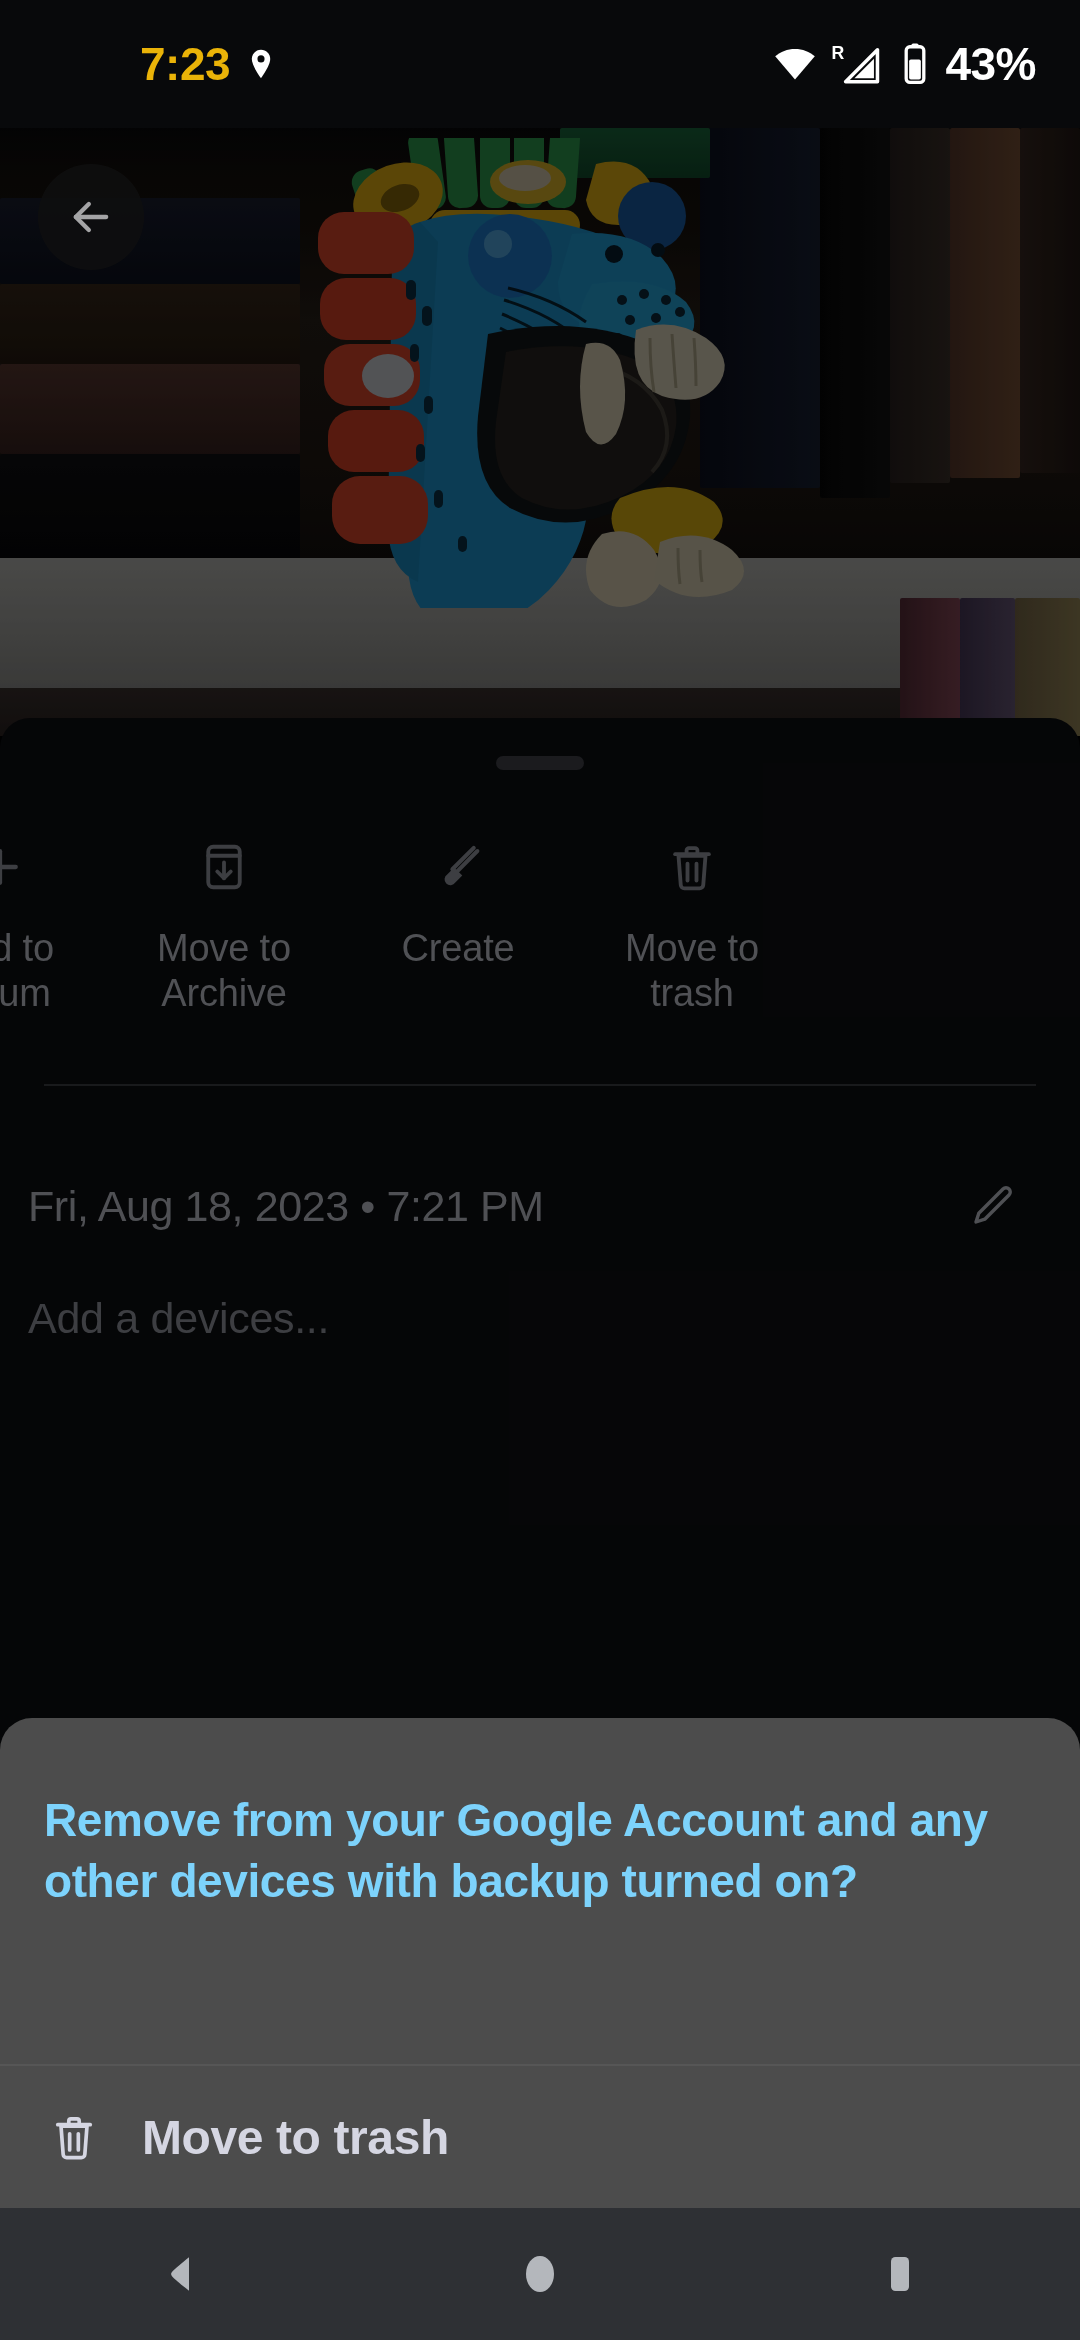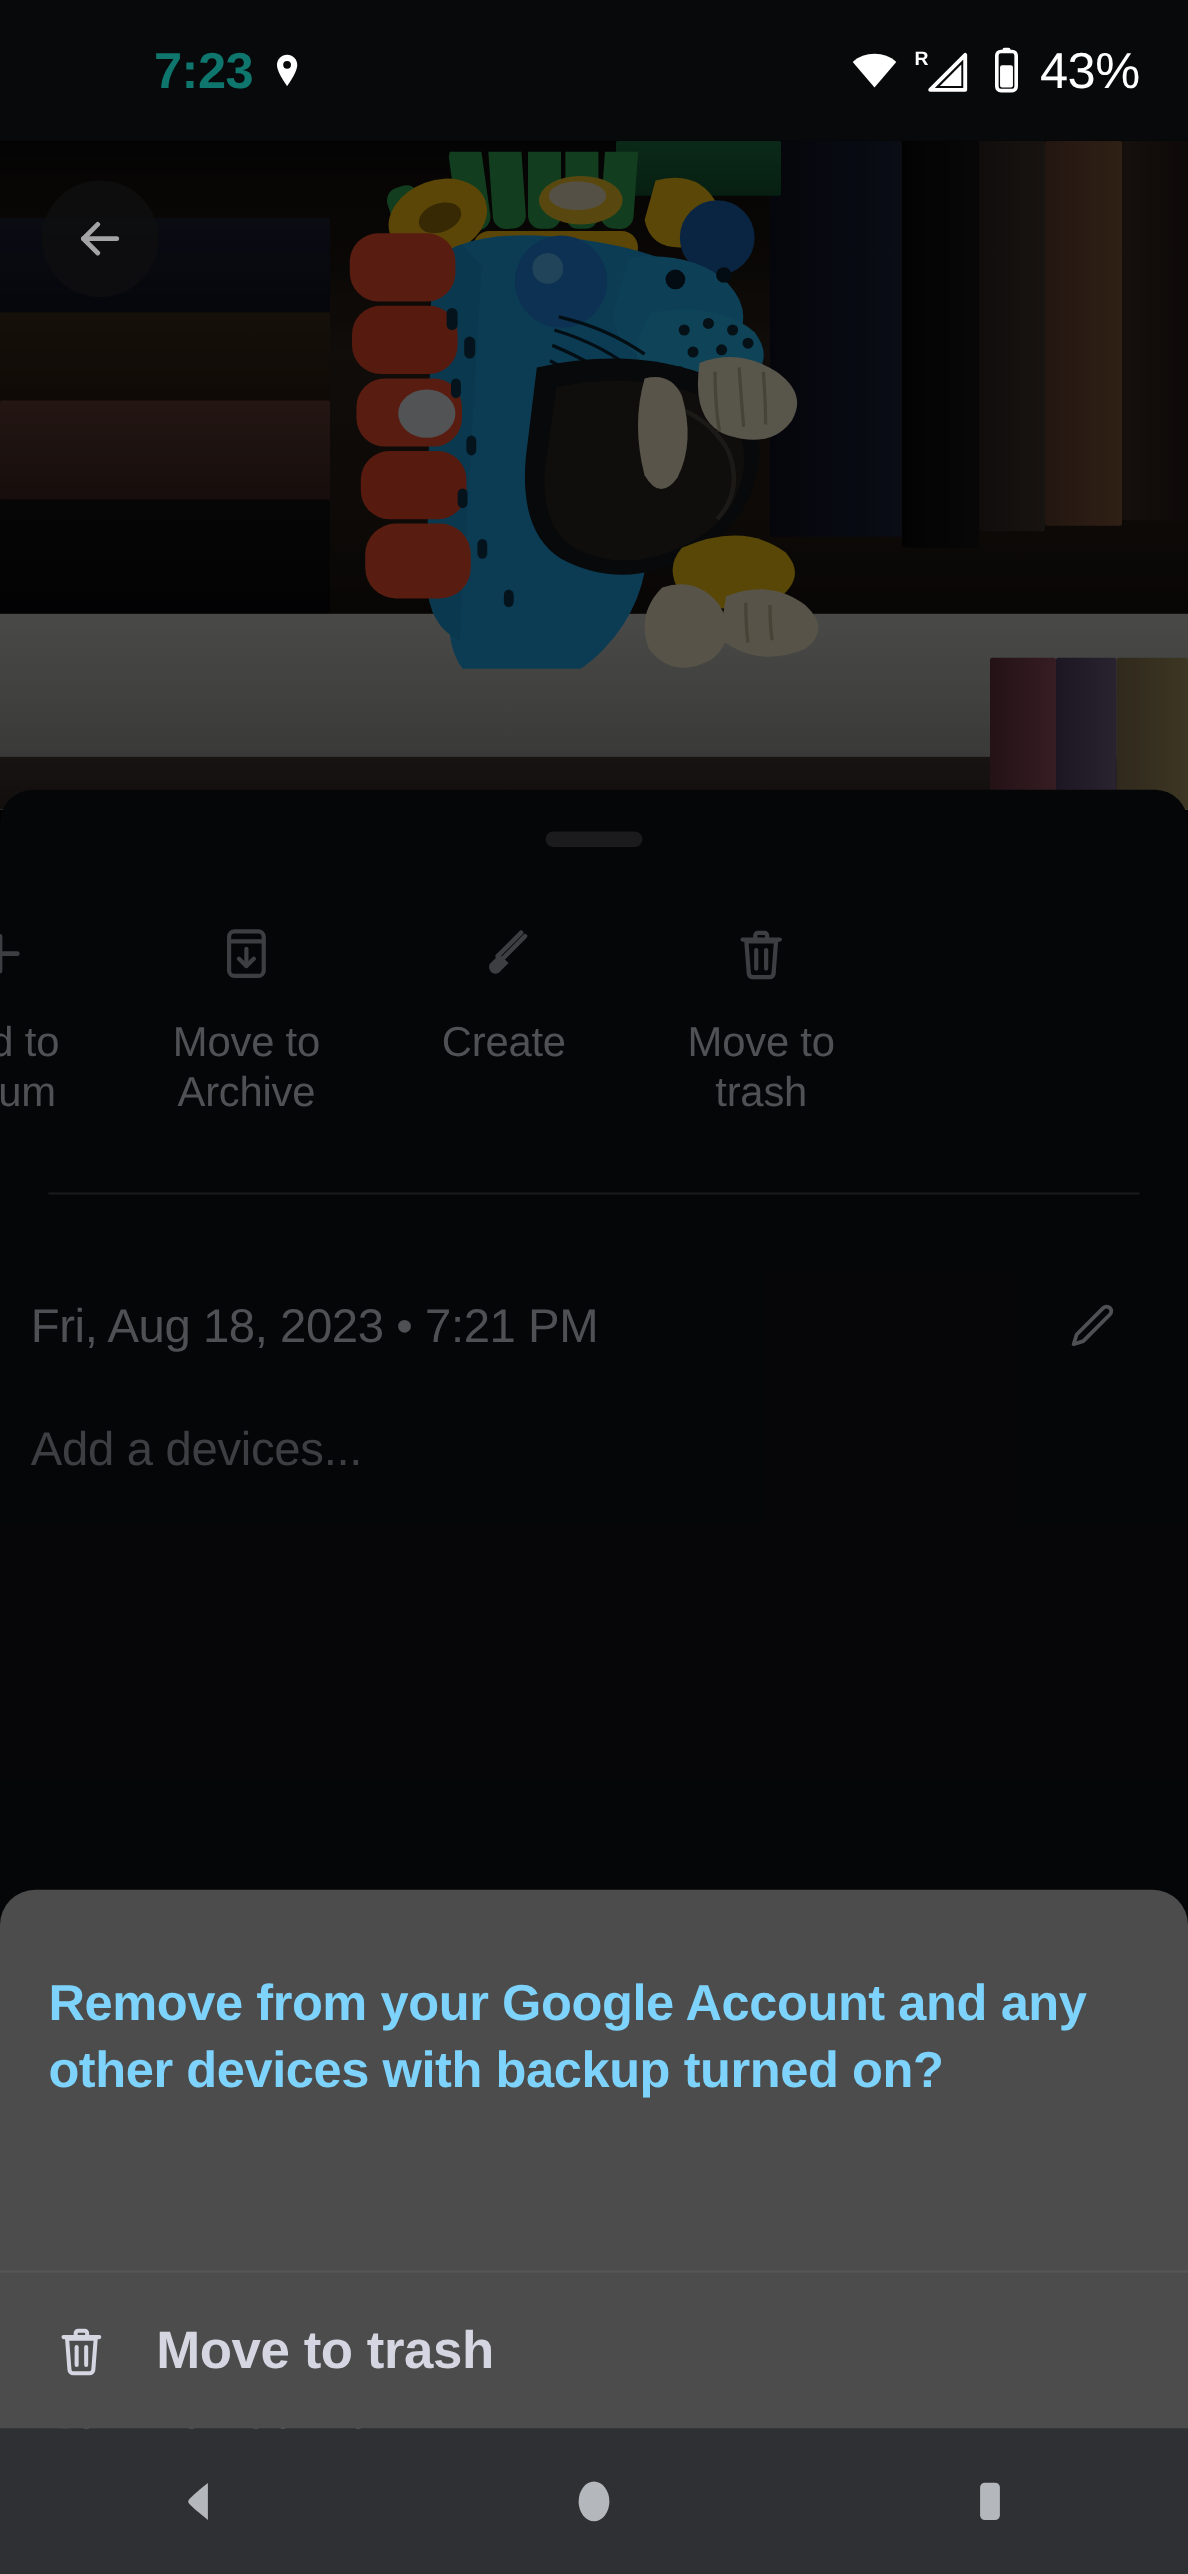--- a/index.html
+++ b/index.html
@@ -12,23 +12,23 @@
   #screen { position:relative; width:1080px; height:2340px; background:#000; overflow:hidden; }
 
   
   .statusbar{
     position:absolute; left:0; top:0; width:1080px; height:128px;
     background:#08090b; z-index:60;
     display:flex; align-items:center; justify-content:space-between;
     padding:0 44px 0 0;
   }
   .sb-left{ display:flex; align-items:center; gap:14px; padding-left:140px; }
-  .sb-time{ color:#0f766e; font-size:46px; font-weight:700; letter-spacing:-0.5px; line-height:1; }
+  .sb-time{ color:#eab308; font-size:46px; font-weight:700; letter-spacing:-0.5px; line-height:1; }
   .sb-right{ display:flex; align-items:center; gap:14px; }
-  .sb-pct{ color:#fff; font-size:46px; font-weight:400; letter-spacing:-0.5px; line-height:1; }
+  .sb-pct{ color:#fff; font-size:46px; font-weight:700; letter-spacing:-0.5px; line-height:1; }
   .ic{ display:inline-block; line-height:0; }
 
   
   .photo-area{
     position:absolute; left:0; top:128px; width:1080px; height:608px;
     overflow:hidden; background:#0b0b0c;
   }
   .photo-canvas{ position:absolute; inset:0; }
   
   .bg-shelf{ position:absolute; left:0; top:0; width:1080px; height:640px;

